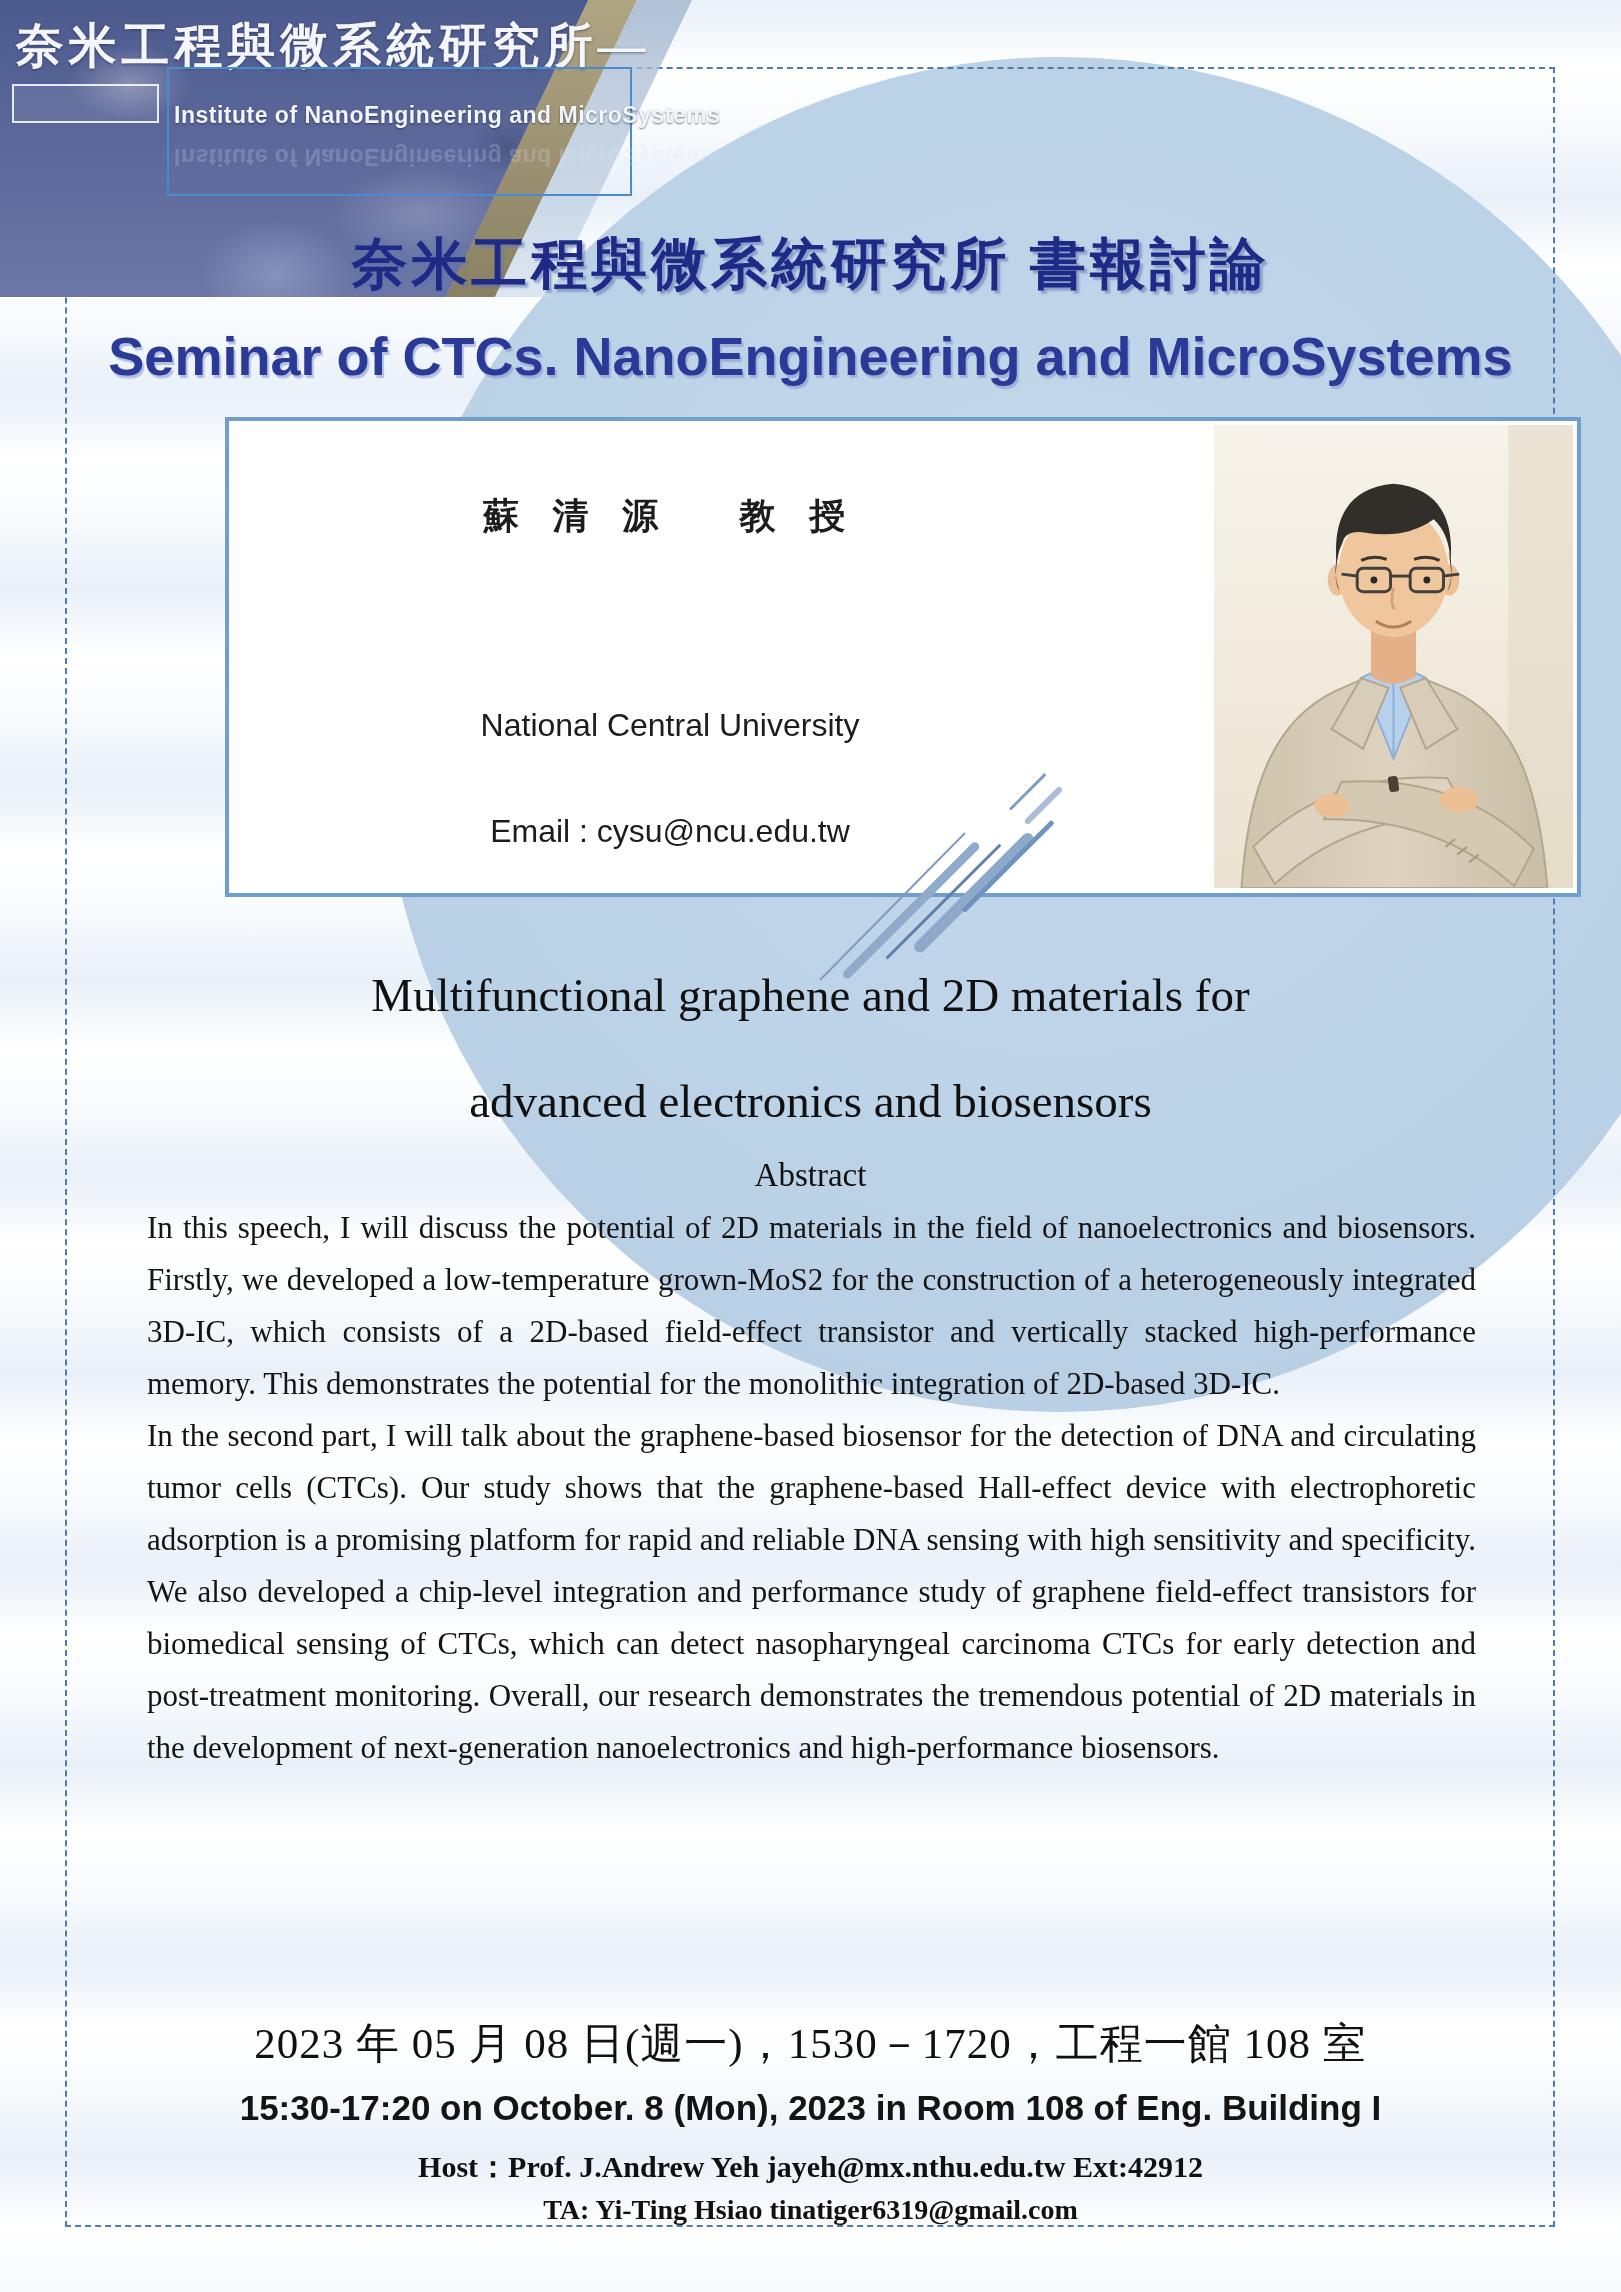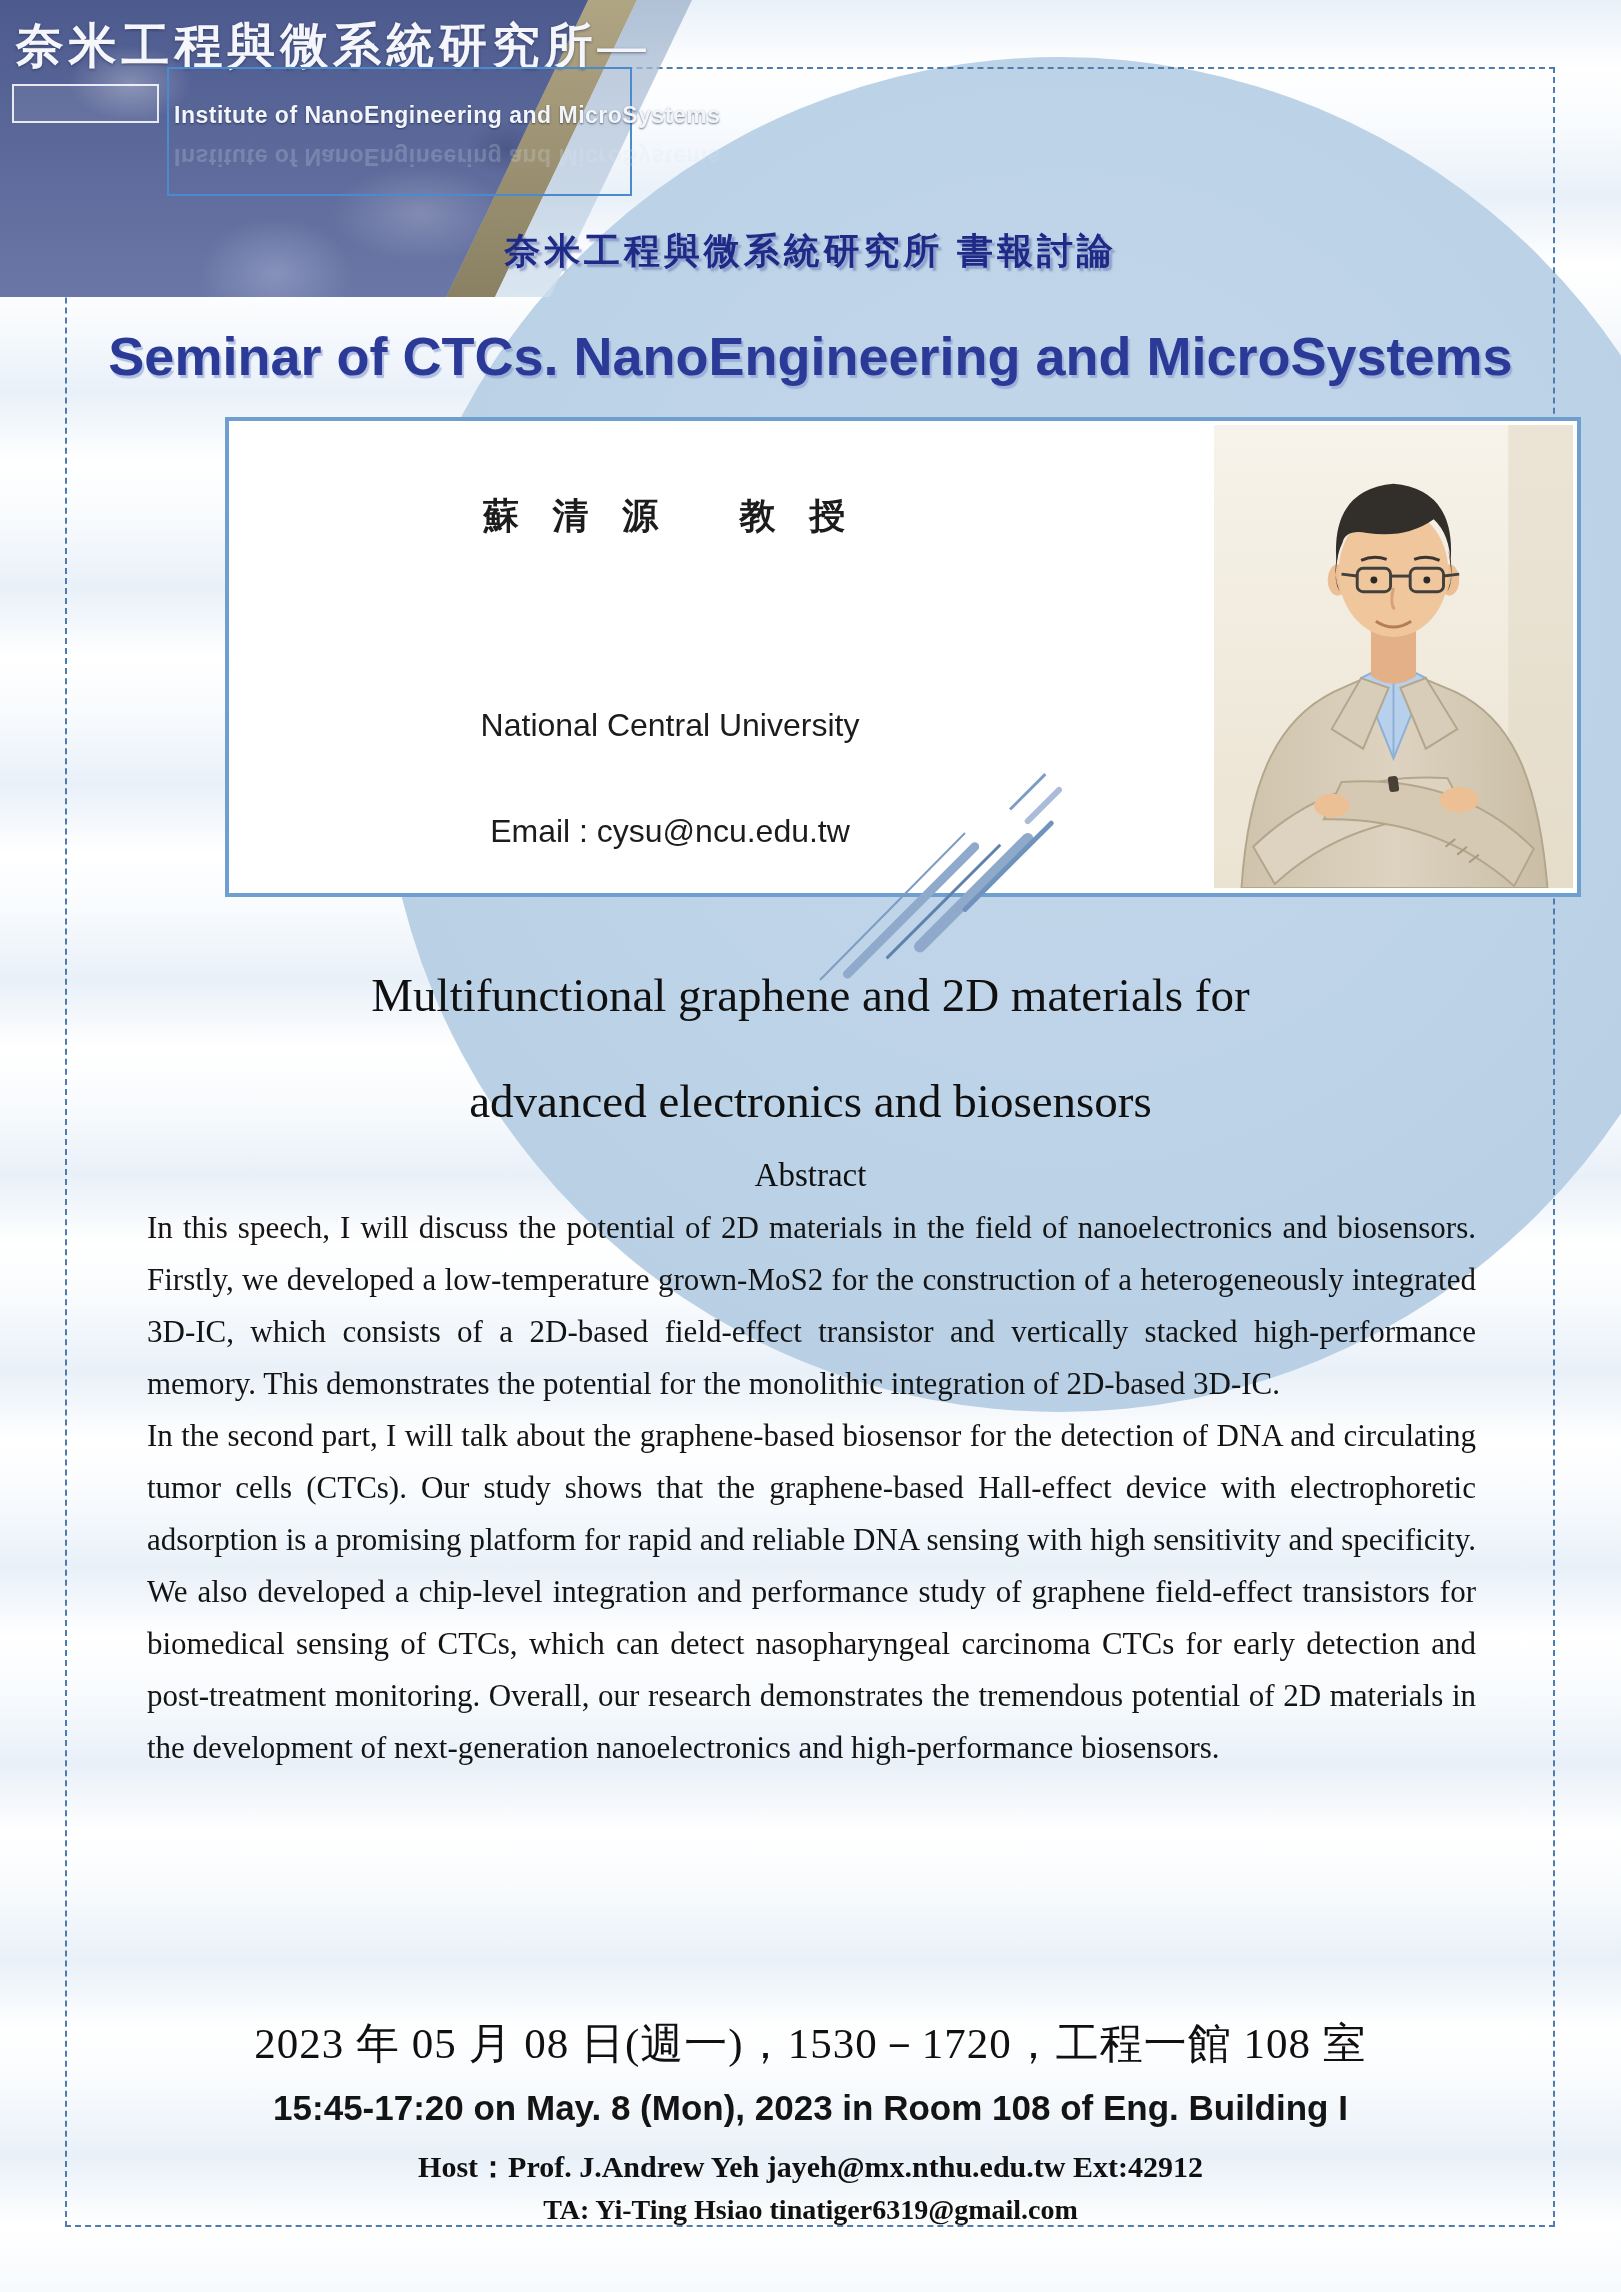--- a/index.html
+++ b/index.html
@@ -71,21 +71,21 @@
     text-shadow:0 1px 2px rgba(20,30,60,.6); white-space:nowrap;
   }
   .banner .inst-en-mirror{
     position:absolute; left:174px; top:143px; width:451px; text-align:center;
     font-size:23px; font-weight:bold; color:#dfe6f2; letter-spacing:0.5px;
     transform:scaleY(-1); opacity:.22; white-space:nowrap;
   }
   
   .title-zh{
     position:absolute; left:0; top:227px; width:1621px; text-align:center; z-index:4;
-    font-size:36px; font-weight:bold; letter-spacing:3.9px; color:#1f2a87;
+    font-size:56px; font-weight:bold; letter-spacing:3.9px; color:#1f2a87;
     text-shadow:2.9px 2.9px 2px rgba(96,114,176,.55);
   }
   .title-en{
     position:absolute; left:0; top:325px; width:1621px; text-align:center; z-index:4;
     font-size:54px; font-weight:bold; color:#2b3a96;
     text-shadow:2px 2.9px 1px rgba(130,148,205,.55);
   }
   
   .card{
     position:absolute; left:225px; top:417px; width:1356px; height:480px; z-index:4;
@@ -232,18 +232,18 @@
 
   <div class="talk-t1">Multifunctional graphene and 2D materials for</div>
   <div class="talk-t2">advanced electronics and biosensors</div>
   <div class="abs-head">Abstract</div>
   <div class="abs-body">
     <p>In this speech, I will discuss the potential of 2D materials in the field of nanoelectronics and biosensors. Firstly, we developed a low-temperature grown-MoS2 for the construction of a heterogeneously integrated 3D-IC, which consists of a 2D-based field-effect transistor and vertically stacked high-performance memory. This demonstrates the potential for the monolithic integration of 2D-based 3D-IC.</p>
     <p>In the second part, I will talk about the graphene-based biosensor for the detection of DNA and circulating tumor cells (CTCs). Our study shows that the graphene-based Hall-effect device with electrophoretic adsorption is a promising platform for rapid and reliable DNA sensing with high sensitivity and specificity. We also developed a chip-level integration and performance study of graphene field-effect transistors for biomedical sensing of CTCs, which can detect nasopharyngeal carcinoma CTCs for early detection and post-treatment monitoring. Overall, our research demonstrates the tremendous potential of 2D materials in the development of next-generation nanoelectronics and high-performance biosensors.</p>
   </div>
 
   <div class="sched-zh">2023 年 05 月 08 日(週一)，1530－1720，工程一館 108 室</div>
-  <div class="sched-en">15:45-17:20 on May. 8 (Mon), 2023 in Room 108 of Eng. Building I</div>
+  <div class="sched-en">15:30-17:20 on October. 8 (Mon), 2023 in Room 108 of Eng. Building I</div>
   <div class="host-line">Host：Prof. J.Andrew Yeh jayeh@mx.nthu.edu.tw Ext:42912</div>
   <div class="ta-line">TA: Yi-Ting Hsiao tinatiger6319@gmail.com</div>
 
 </div>
 
 
 </body></html>

